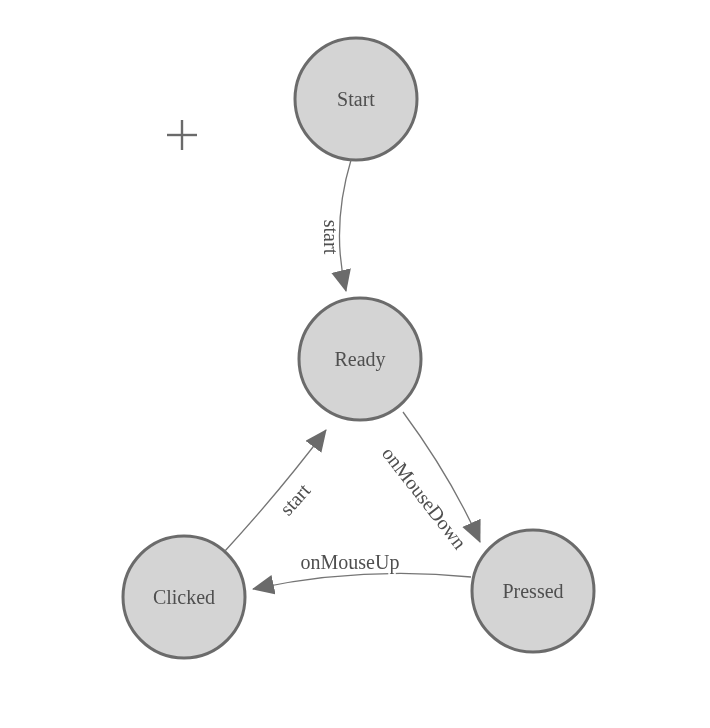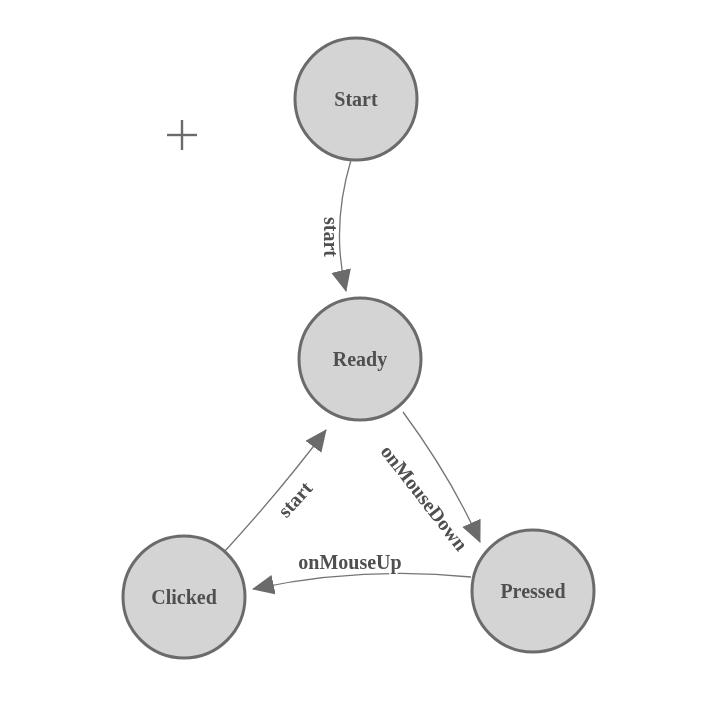--- a/index.html
+++ b/index.html
@@ -8,21 +8,20 @@
     background: #ffffff;
     width: 710px;
     height: 728px;
     overflow: hidden;
     font-family: "Liberation Serif", "DejaVu Serif", serif;
   }
   #canvas-wrap {
     position: relative;
     width: 582px;
     height: 728px;
-    font-weight: bold;
   }
   svg { display: block; }
   .node-circle {
     fill: #d4d4d4;
     stroke: #6b6b6b;
     stroke-width: 3;
   }
   .node-label {
     font-family: "Liberation Serif", "DejaVu Serif", serif;
     font-size: 20px;

